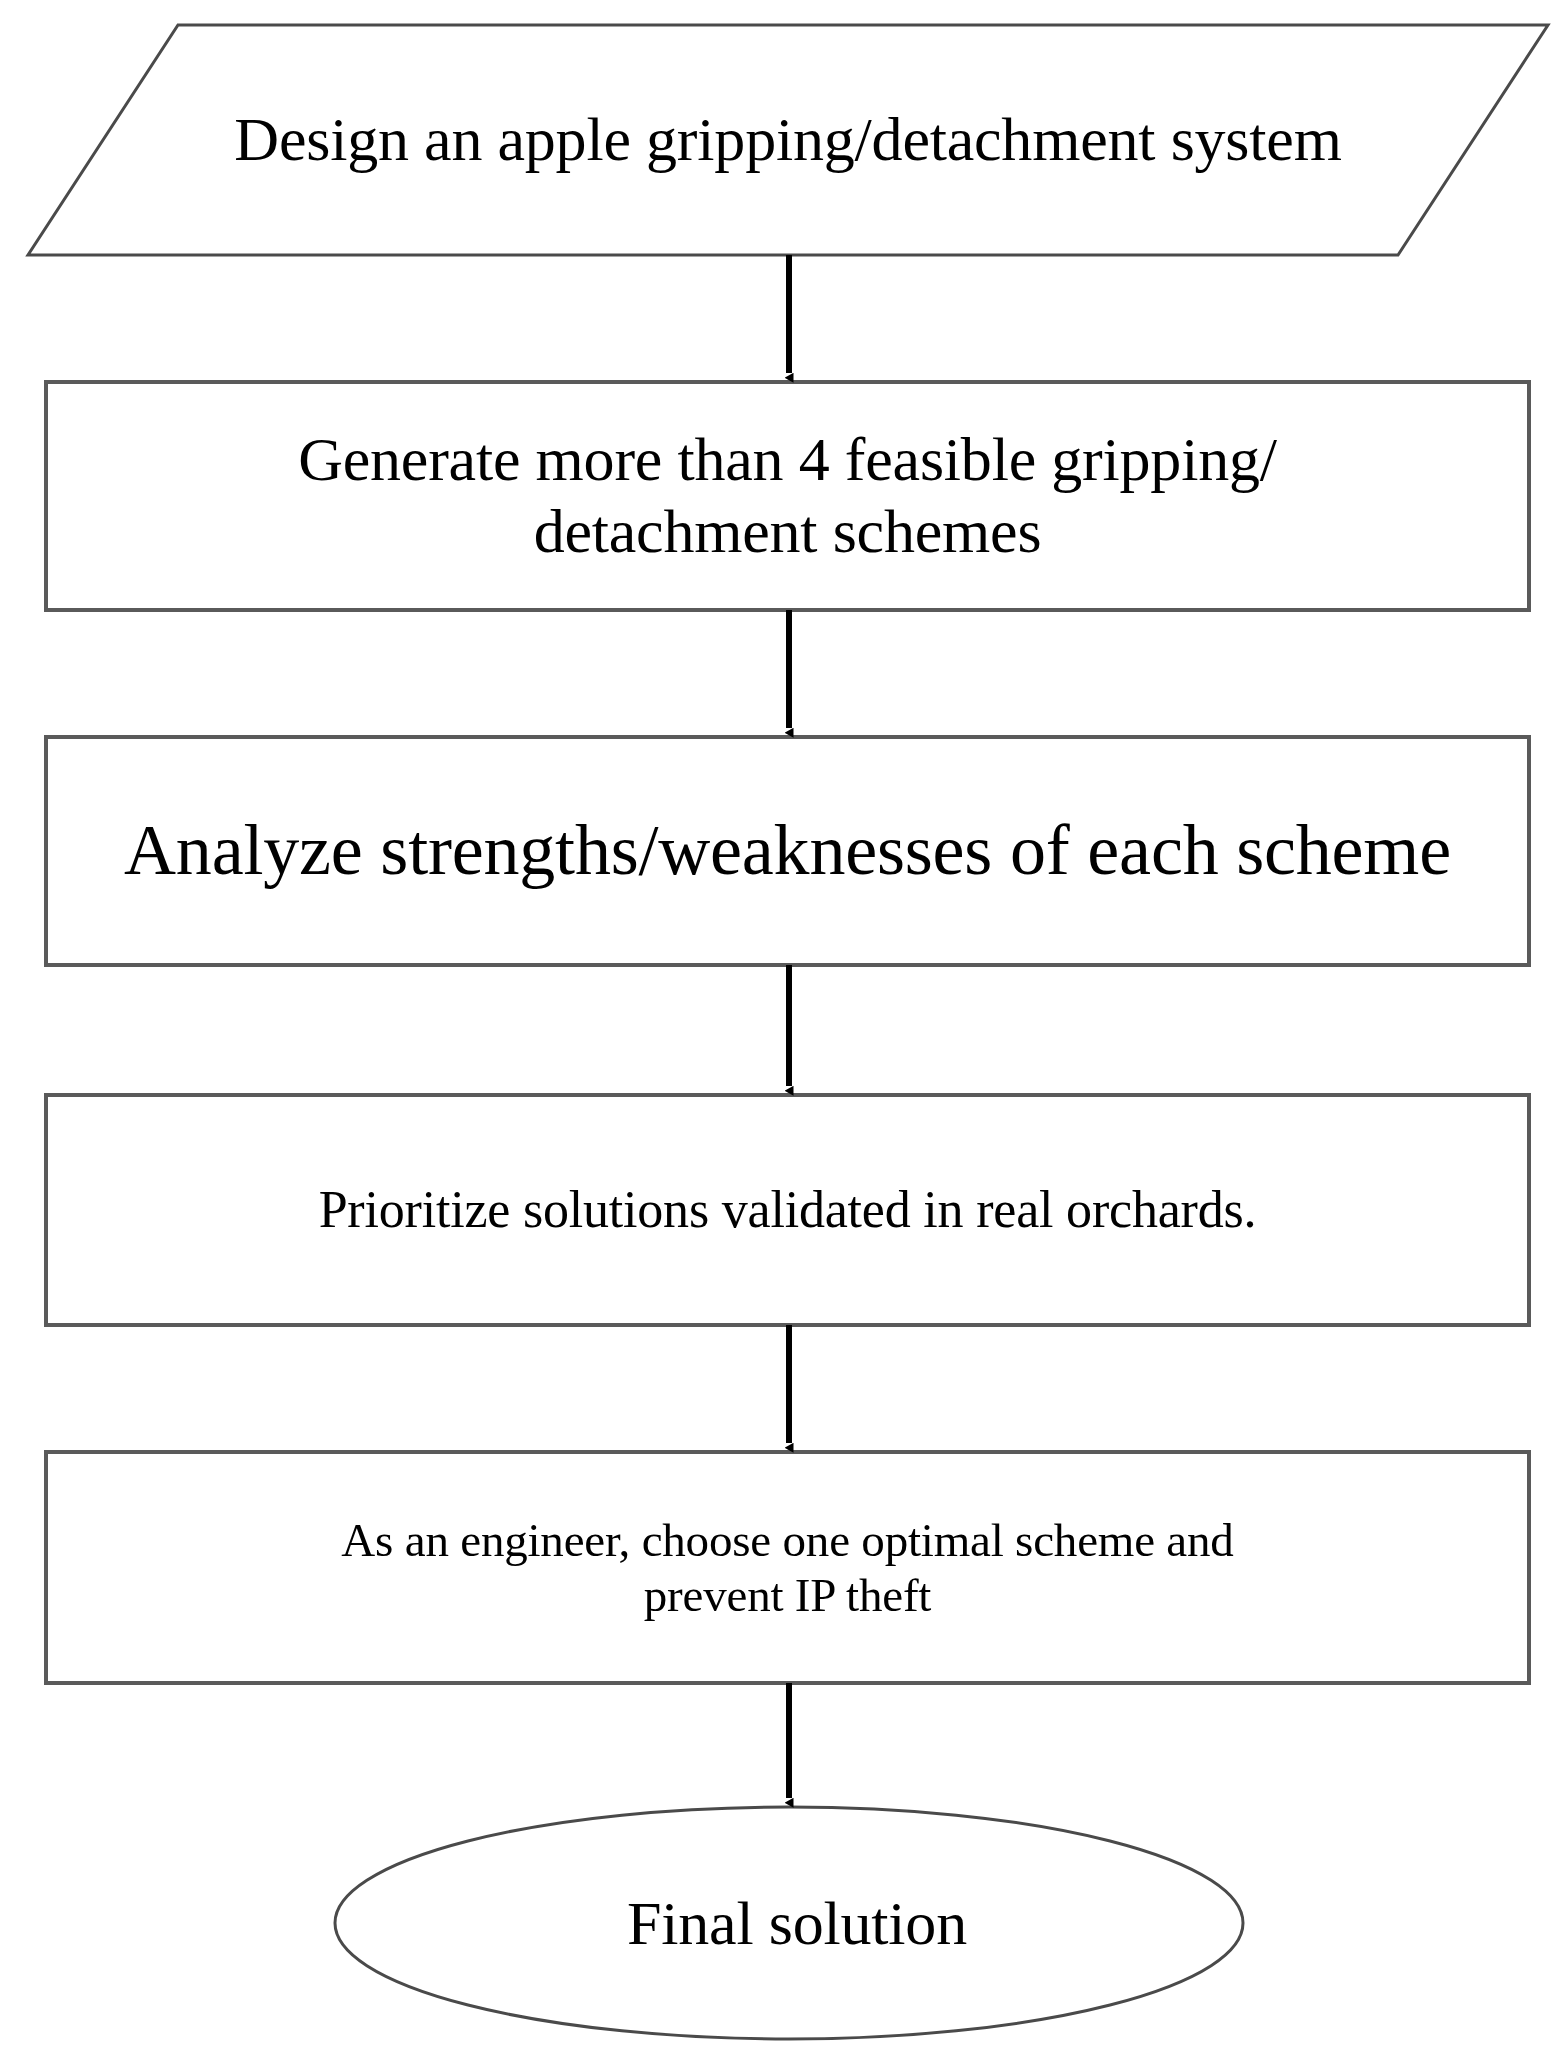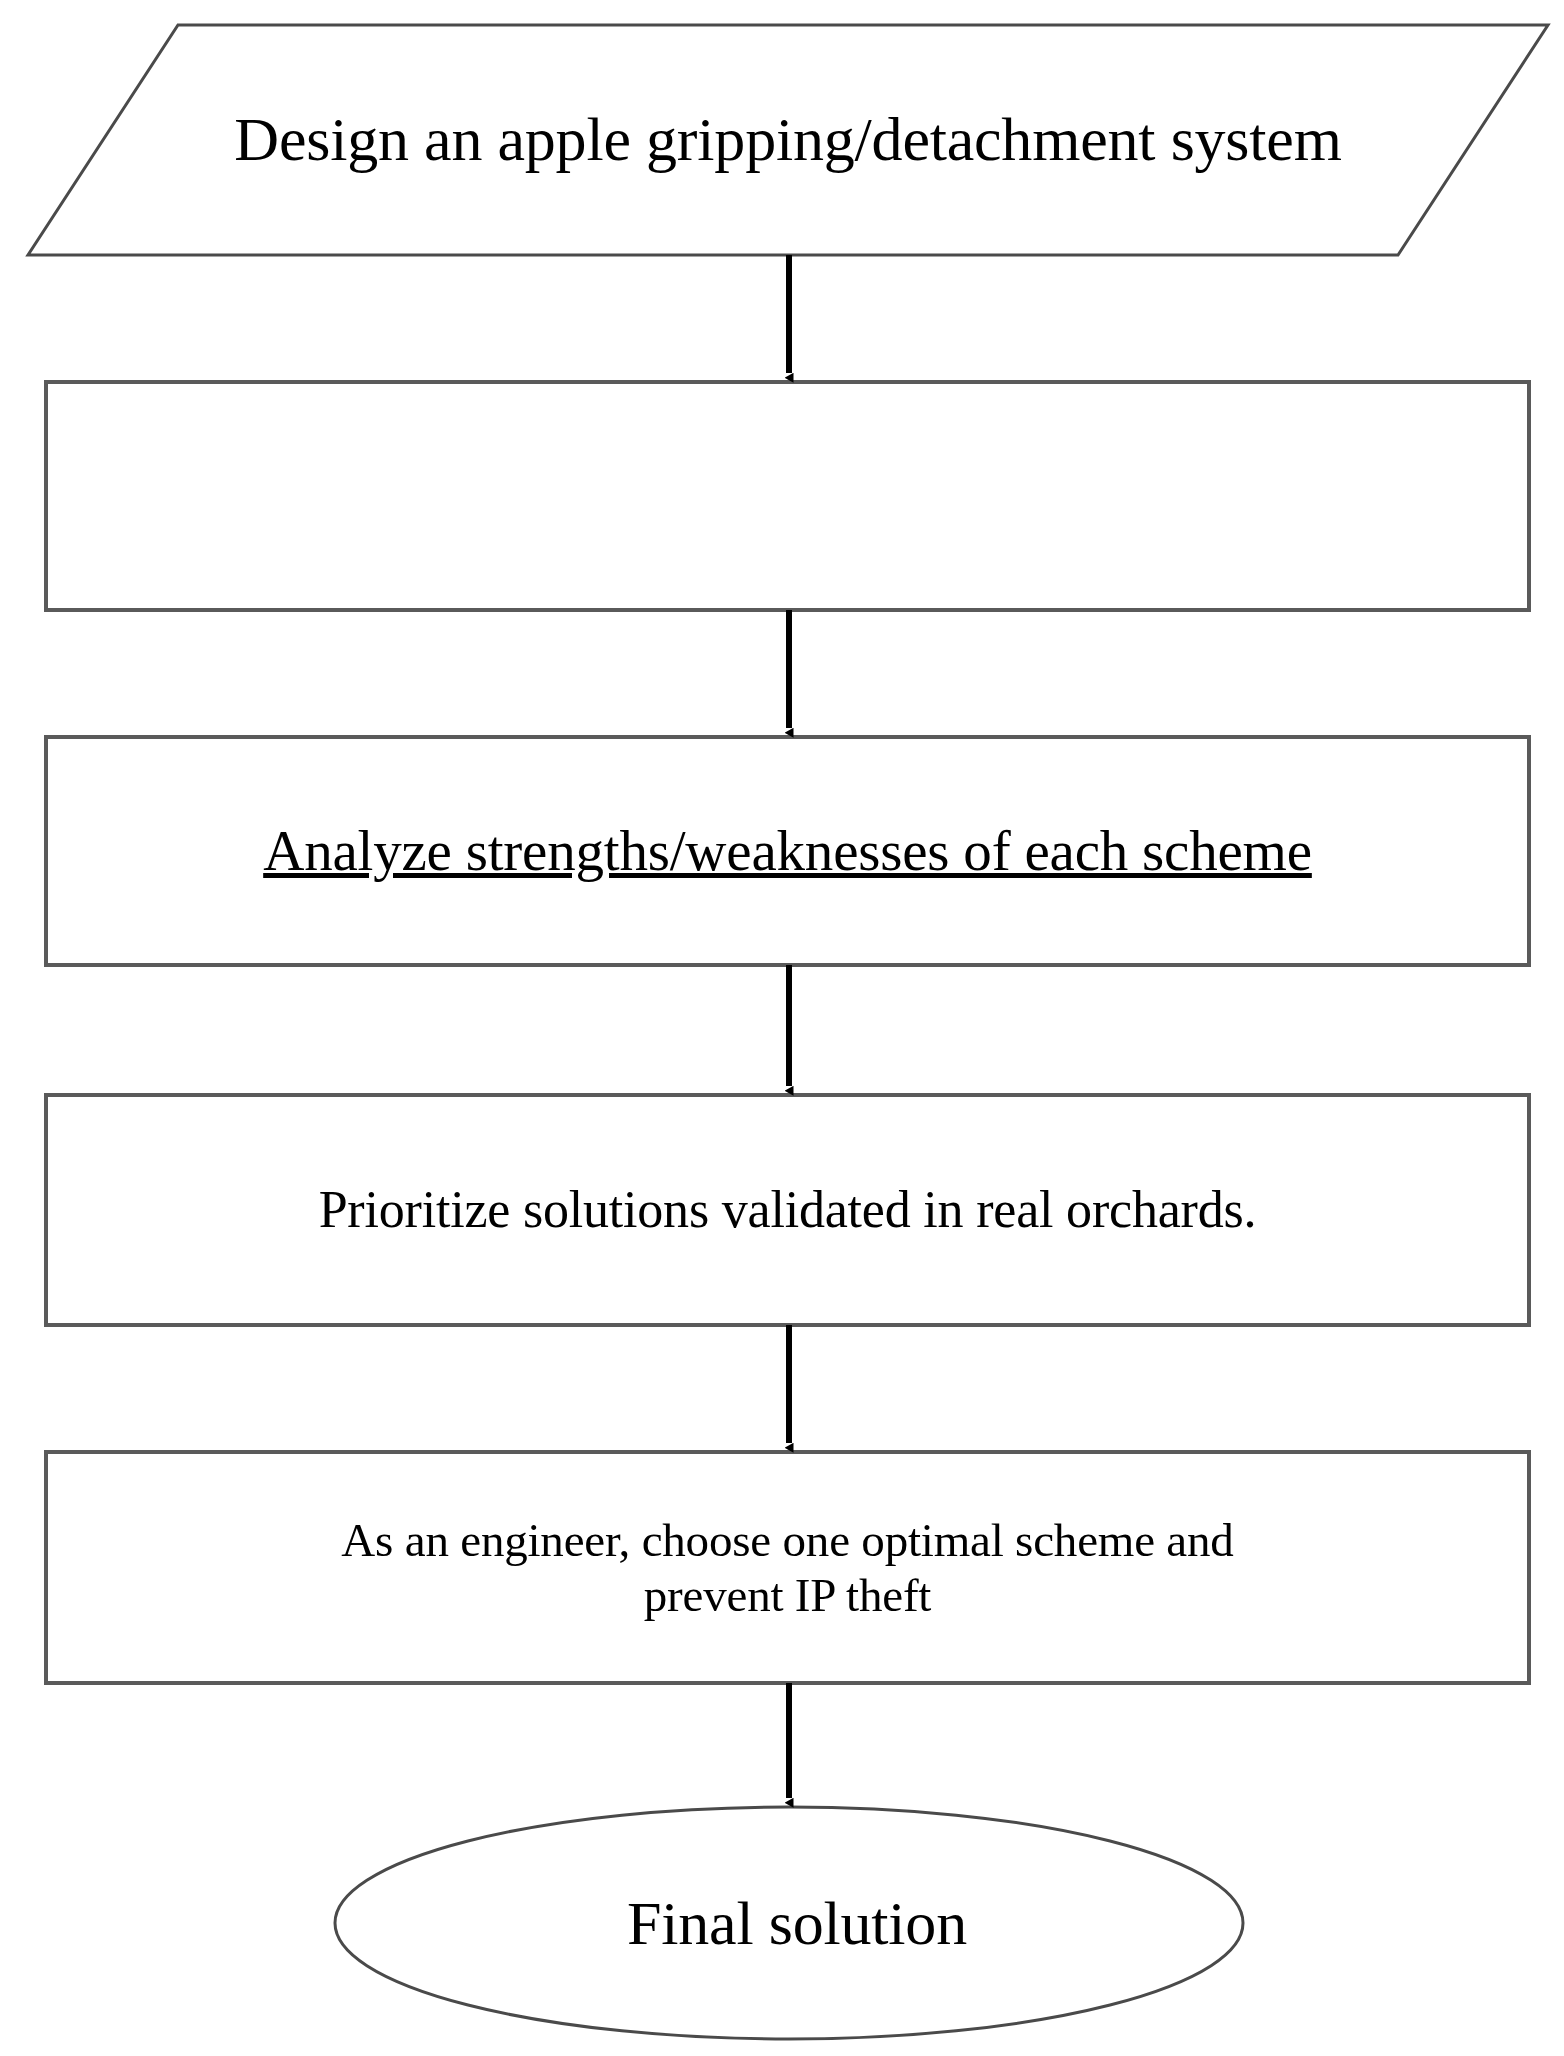--- a/index.html
+++ b/index.html
@@ -35,21 +35,21 @@
     color: #000000;
     font-family: "Liberation Serif", "DejaVu Serif", serif;
     font-weight: 400;
     line-height: 1.16;
     white-space: pre-line;
     letter-spacing: -0.2px;
   }
   
   #txt-start  { left: 28px;  top: 25px;   width: 1520px; height: 230px; font-size: 62px; }
   #txt-step1  { left: 46px;  top: 382px;  width: 1483px; height: 228px; font-size: 62px; }
-  #txt-step2  { left: 46px;  top: 737px;  width: 1483px; height: 228px; font-size: 57px; text-decoration: underline; }
+  #txt-step2  { left: 46px;  top: 737px;  width: 1483px; height: 228px; font-size: 72px; }
   #txt-step3  { left: 46px;  top: 1095px; width: 1483px; height: 230px; font-size: 52px; }
   #txt-step4  { left: 46px;  top: 1452px; width: 1483px; height: 231px; font-size: 47px; }
   #txt-end    { left: 343px; top: 1807px; width: 908px;  height: 233px; font-size: 62px; }
 
   .hit {
     position: absolute;
     background: transparent;
   }
 </style>
 </head>
@@ -83,20 +83,22 @@
 
     <line x1="789" y1="965" x2="789" y2="1086" stroke="#000000" stroke-width="6" marker-end="url(#arrowhead)"></line>
 
     <line x1="789" y1="1325" x2="789" y2="1443" stroke="#000000" stroke-width="6" marker-end="url(#arrowhead)"></line>
 
     <line x1="789" y1="1683" x2="789" y2="1798" stroke="#000000" stroke-width="6" marker-end="url(#arrowhead)"></line>
   </svg>
 
   <div class="node-text" id="txt-start">Design an apple gripping/detachment system</div>
 
+  <div class="node-text" id="txt-step1">Generate more than 4 feasible gripping/
+detachment schemes</div>
 
   <div class="node-text" id="txt-step2">Analyze strengths/weaknesses of each scheme</div>
 
   <div class="node-text" id="txt-step3">Prioritize solutions validated in real orchards.</div>
 
   <div class="node-text" id="txt-step4">As an engineer, choose one optimal scheme and
 prevent IP theft</div>
 
   <div class="node-text" id="txt-end">Final solution</div>
 

